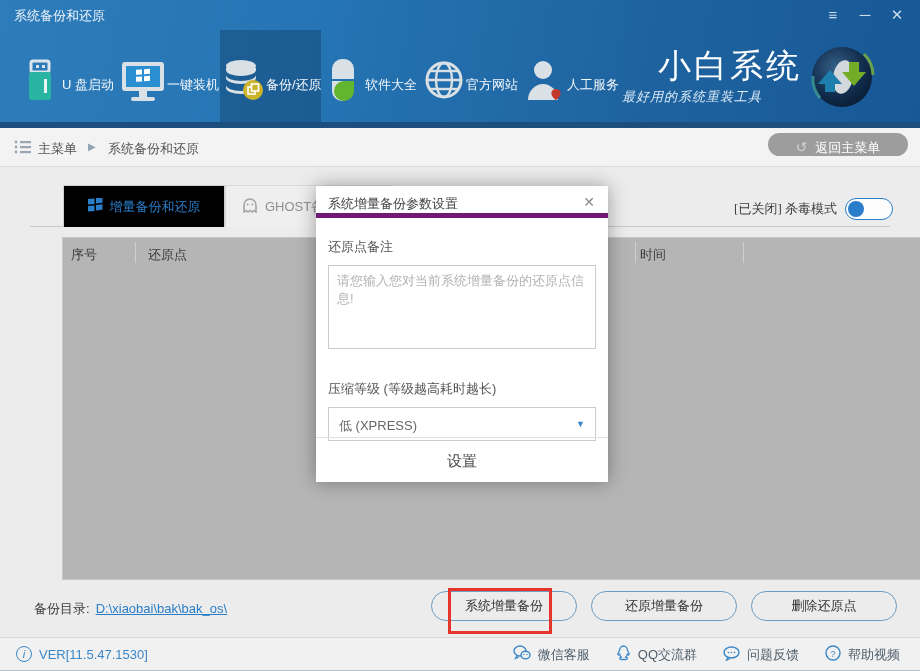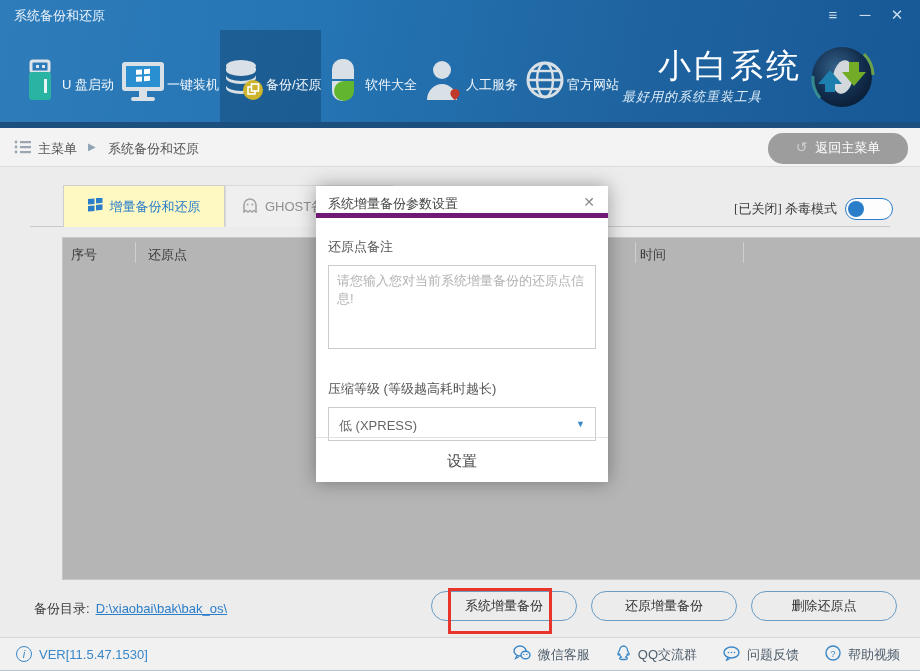--- a/index.html
+++ b/index.html
@@ -26,31 +26,31 @@
   .logo-sub { position:absolute; left:622px; top:88px; color:#dcebf8; font-size:13px; letter-spacing:1px;font-style:italic; }
   .logo-sphere { position:absolute; left:806px; top:42px; }
 
   
   .breadcrumb-bar { position:absolute; left:0; top:128px; width:920px; height:39px;
                     background:#f3f3f3; border-bottom:1px solid #dbdbdb; }
   .crumb-icon { position:absolute; left:14px; top:11px; }
   .crumb-root { position:absolute; left:38px; top:12px; font-size:13px; color:#555; cursor:pointer; }
   .crumb-sep { position:absolute; left:88px; top:13px; font-size:10px; color:#8fa3b5; }
   .crumb-current { position:absolute; left:108px; top:12px; font-size:13px; color:#555; }
-  .back-btn { position:absolute; right:12px; top:5px; width:140px; height:31px; border-radius:15px;
+  .back-btn { position:absolute; right:12px; top:5px; width:140px; height:23px; border-radius:15px;
               background:#9d9d9d; color:#fff; font-size:13px; text-align:center; line-height:29px; cursor:pointer; }
   .back-btn .back-ico { color:#cfcfcf; margin-right:8px; font-size:14px; }
 
   
   .content { position:absolute; left:0; top:167px; width:920px; height:504px; background:#ececec; }
 
   .tab-baseline { position:absolute; left:30px; right:30px; top:59px; height:1px; background:#c9c9c9; }
   .tab { position:absolute; top:18px; height:42px; font-size:13px; display:flex; align-items:center;
          justify-content:center; gap:7px; cursor:pointer; }
-  .tab.active { left:63px; width:162px; background:#fef9c3; border:1px solid #cfcfcf; border-bottom:none;
+  .tab.active { left:63px; width:162px; background:#000000; border:1px solid #cfcfcf; border-bottom:none;
                 color:#2a7dc9; z-index:2; }
   .tab.inactive { left:225px; width:168px; background:#efefef; border:1px solid #d8d8d8; border-bottom:none;
                   color:#8f8f8f; z-index:1; }
 
   .toggle-row { position:absolute; right:27px; top:31px; display:flex; align-items:center; gap:8px; }
   .toggle-label { font-size:13px; color:#3c3c3c;font-family:Liberation Serif, serif; }
   .switch { width:48px; height:22px; border:1px solid #2a7dc9; border-radius:11px; background:#fdfdfd;
             position:relative; cursor:pointer; }
   .switch .knob { position:absolute; left:2px; top:2px; width:16px; height:16px; border-radius:50%; background:#2a7dc9; }
 
@@ -171,39 +171,39 @@
             <path d="M21 23 a10 10 0 1 1 -10 10 l0 -10 z" fill="#d9e0e6"></path>
             <path d="M23 23 a10 10 0 1 0 10 10 l0 -10 z" fill="#62b52f"></path>
           </svg>
         </span>
         <span class="nav-label">软件大全</span>
       </div>
 
       <div class="nav-item">
         <span class="nav-icon">
           <svg width="44" height="46" viewBox="0 0 44 46">
-            <circle cx="20" cy="12" r="9" fill="#d9e0e6"></circle>
-            <path d="M5 42 a15 16 0 0 1 30 0 z" fill="#d9e0e6"></path>
-            <path d="M33 31 c-2.8 0 -4.6 2.2 -4.6 4.4 c0 3.4 4.6 6.6 4.6 6.6 s4.6 -3.2 4.6 -6.6 c0 -2.2 -1.8 -4.4 -4.6 -4.4 z" fill="#c0392b"></path>
-          </svg>
-        </span>
-        <span class="nav-label">人工服务</span>
-      </div>
-
-      <div class="nav-item">
-        <span class="nav-icon">
-          <svg width="44" height="46" viewBox="0 0 44 46">
             <circle cx="22" cy="22" r="17" fill="none" stroke="#d9e0e6" stroke-width="3"></circle>
             <ellipse cx="22" cy="22" rx="8" ry="17" fill="none" stroke="#d9e0e6" stroke-width="2.4"></ellipse>
             <line x1="5" y1="22" x2="39" y2="22" stroke="#d9e0e6" stroke-width="2.4"></line>
             <line x1="8" y1="13" x2="36" y2="13" stroke="#d9e0e6" stroke-width="2.4"></line>
             <line x1="8" y1="31" x2="36" y2="31" stroke="#d9e0e6" stroke-width="2.4"></line>
           </svg>
         </span>
         <span class="nav-label">官方网站</span>
+      </div>
+
+      <div class="nav-item">
+        <span class="nav-icon">
+          <svg width="44" height="46" viewBox="0 0 44 46">
+            <circle cx="20" cy="12" r="9" fill="#d9e0e6"></circle>
+            <path d="M5 42 a15 16 0 0 1 30 0 z" fill="#d9e0e6"></path>
+            <path d="M33 31 c-2.8 0 -4.6 2.2 -4.6 4.4 c0 3.4 4.6 6.6 4.6 6.6 s4.6 -3.2 4.6 -6.6 c0 -2.2 -1.8 -4.4 -4.6 -4.4 z" fill="#c0392b"></path>
+          </svg>
+        </span>
+        <span class="nav-label">人工服务</span>
       </div>
     </div>
 
     <div class="logo-title">小白系统</div>
     <div class="logo-sub">最好用的系统重装工具</div>
     <div class="logo-sphere">
       <svg width="72" height="72" viewBox="0 0 72 72">
         <defs>
           <radialGradient id="sph" cx="40%" cy="35%" r="75%">
             <stop offset="0%" stop-color="#35618a"></stop>

